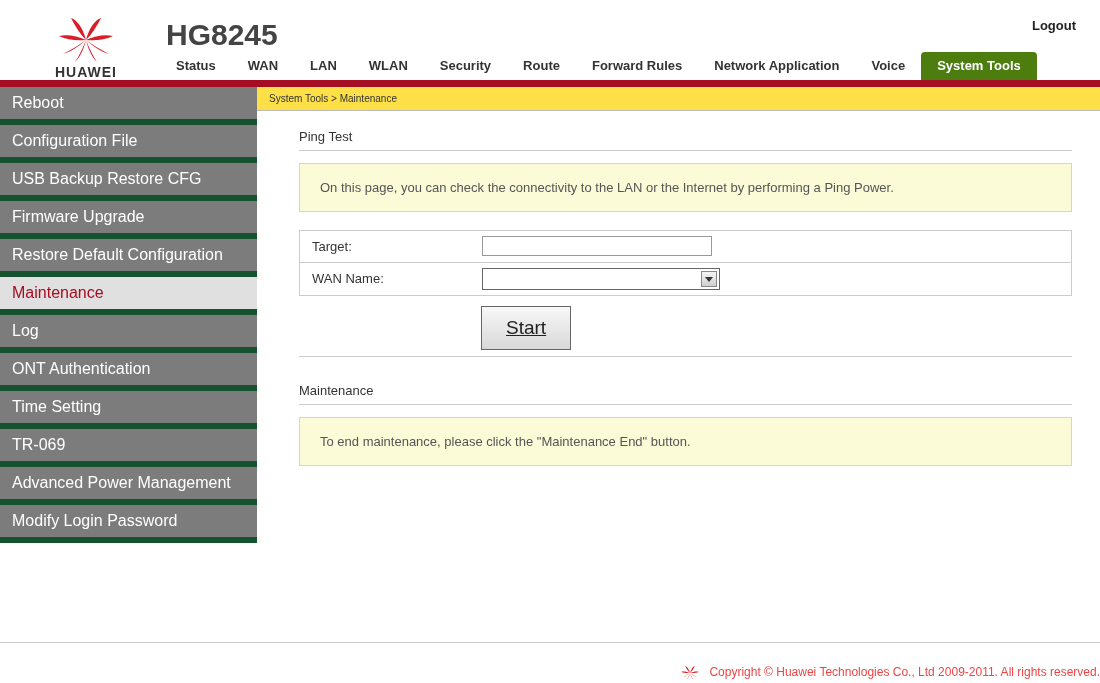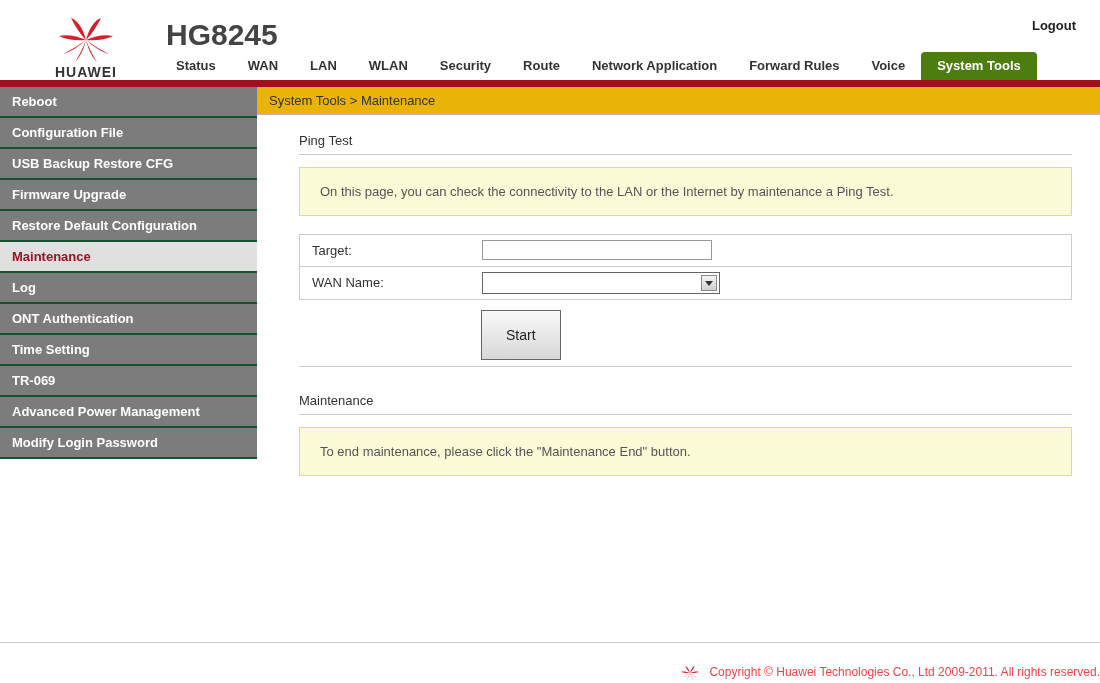--- a/index.html
+++ b/index.html
@@ -81,37 +81,37 @@
 }
 .sidebar {
   width: 257px;
   background: #fff;
   flex-shrink: 0;
 }
 .sidebar-item {
   background: #7c7c7c;
   color: #fff;
   padding: 7px 12px;
-  font-size: 13px;
-  font-weight: bold;
-  border-bottom: 2px solid #14532d;
+  font-size: 16px;
+  font-weight: normal;
+  border-bottom: 6px solid #14532d;
   cursor: pointer;
 }
 .sidebar-item.active {
   background: #e0e0e0;
   color: #a50d22;
 }
 .content {
   flex: 1;
   background: #fff;
 }
 .breadcrumb {
-  background: #eab308;
+  background: #fde047;
   padding: 6px 12px;
-  font-size: 13px;
+  font-size: 10px;
   color: #333;
   border-bottom: 1px solid #bbb;
 }
 .content-inner {
   padding: 14px 28px 14px 42px;
 }
 .section-head {
   font-size: 13px;
   font-weight: normal;
   color: #333;
@@ -172,26 +172,27 @@
   justify-content: center;
 }
 .select-arrow::after {
   content: "";
   border-left: 4px solid transparent;
   border-right: 4px solid transparent;
   border-top: 5px solid #333;
 }
 .btn {
   display: inline-block;
-  padding: 16px 24px;
-  font-size: 14px;
+  padding: 10px 24px;
+  font-size: 19px;
   border: 1px solid #666;
   background: linear-gradient(#f8f8f8,#d8d8d8);
   cursor: pointer;
   color: #222;
+  text-decoration: underline;
 }
 .btn-row {
   padding: 10px 0 6px 182px;
   border-bottom: 1px solid #ccc;
   margin-bottom: 22px;
 }
 .maint-btn-wrap {
   margin-top: 8px;
 }
 .footer {
@@ -228,22 +229,22 @@
   </div>
   <div class="model">HG8245</div>
   <div class="logout">Logout</div>
   <div class="topnav">
     <div class="topnav-item">Status</div>
     <div class="topnav-item">WAN</div>
     <div class="topnav-item">LAN</div>
     <div class="topnav-item">WLAN</div>
     <div class="topnav-item">Security</div>
     <div class="topnav-item">Route</div>
+    <div class="topnav-item">Forward Rules</div>
     <div class="topnav-item">Network Application</div>
-    <div class="topnav-item">Forward Rules</div>
     <div class="topnav-item">Voice</div>
     <div class="topnav-item active">System Tools</div>
   </div>
 </div>
 
 <div class="red-bar"></div>
 
 <div class="main">
   <div class="sidebar">
     <div class="sidebar-item">Reboot</div>
@@ -258,21 +259,21 @@
     <div class="sidebar-item">TR-069</div>
     <div class="sidebar-item">Advanced Power Management</div>
     <div class="sidebar-item">Modify Login Password</div>
   </div>
 
   <div class="content">
     <div class="breadcrumb">System Tools &gt; Maintenance</div>
     <div class="content-inner">
 
       <div class="section-head">Ping Test</div>
-      <div class="info-box">On this page, you can check the connectivity to the LAN or the Internet by maintenance a Ping Test.</div>
+      <div class="info-box">On this page, you can check the connectivity to the LAN or the Internet by performing a Ping Power.</div>
 
       <div class="form-grid">
         <div class="form-row">
           <div class="form-label">Target:</div>
           <div class="form-control">
             <input type="text" value="" style="">
           </div>
         </div>
         <div class="form-row">
           <div class="form-label">WAN Name:</div>

